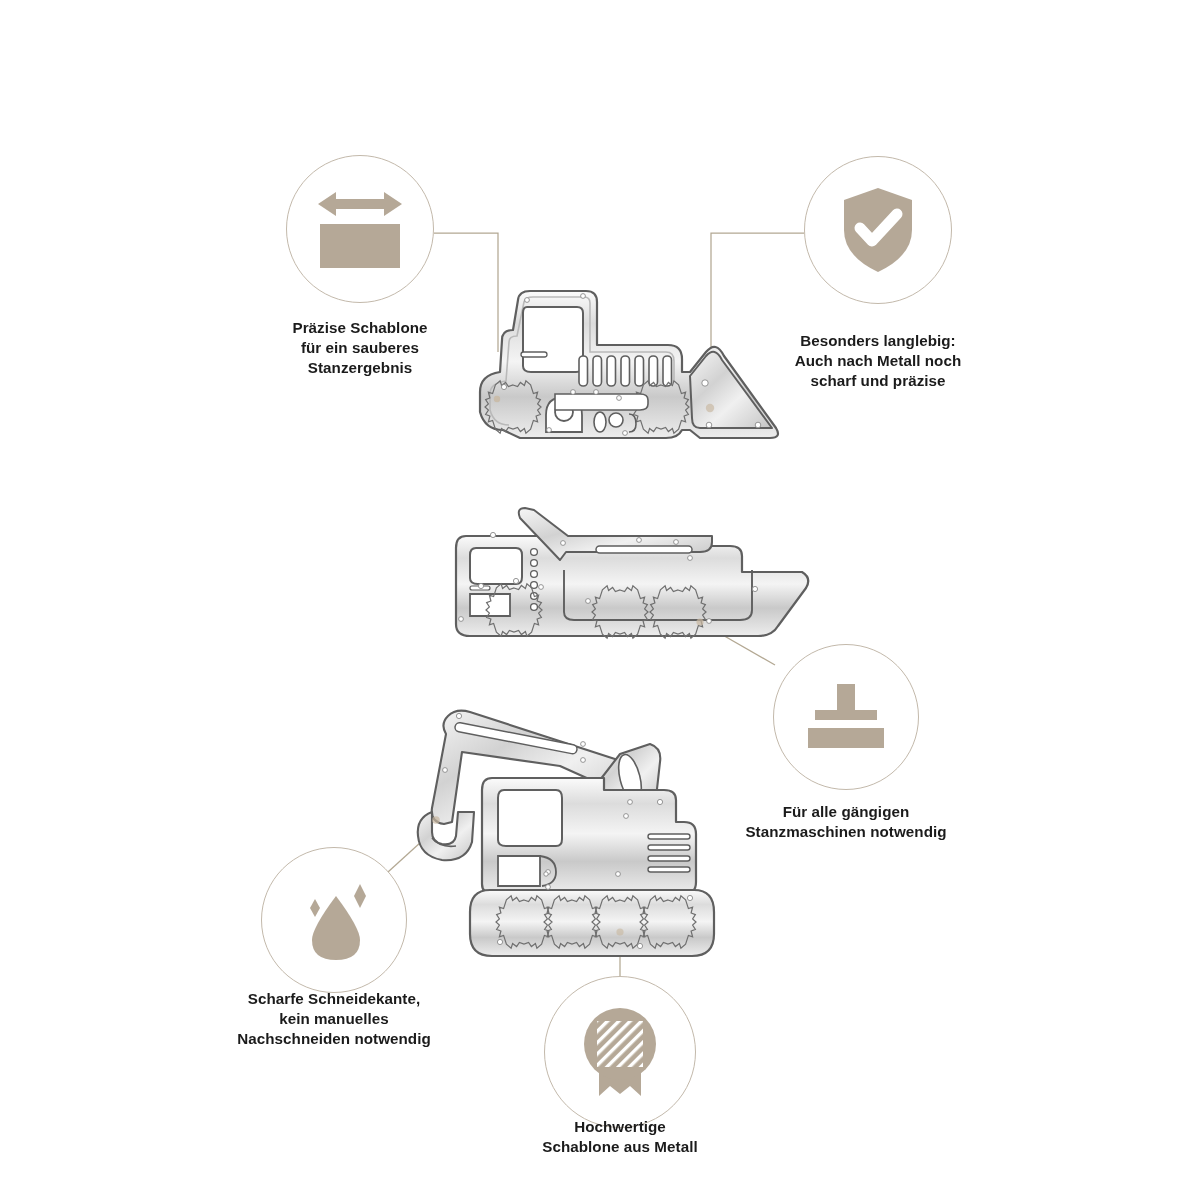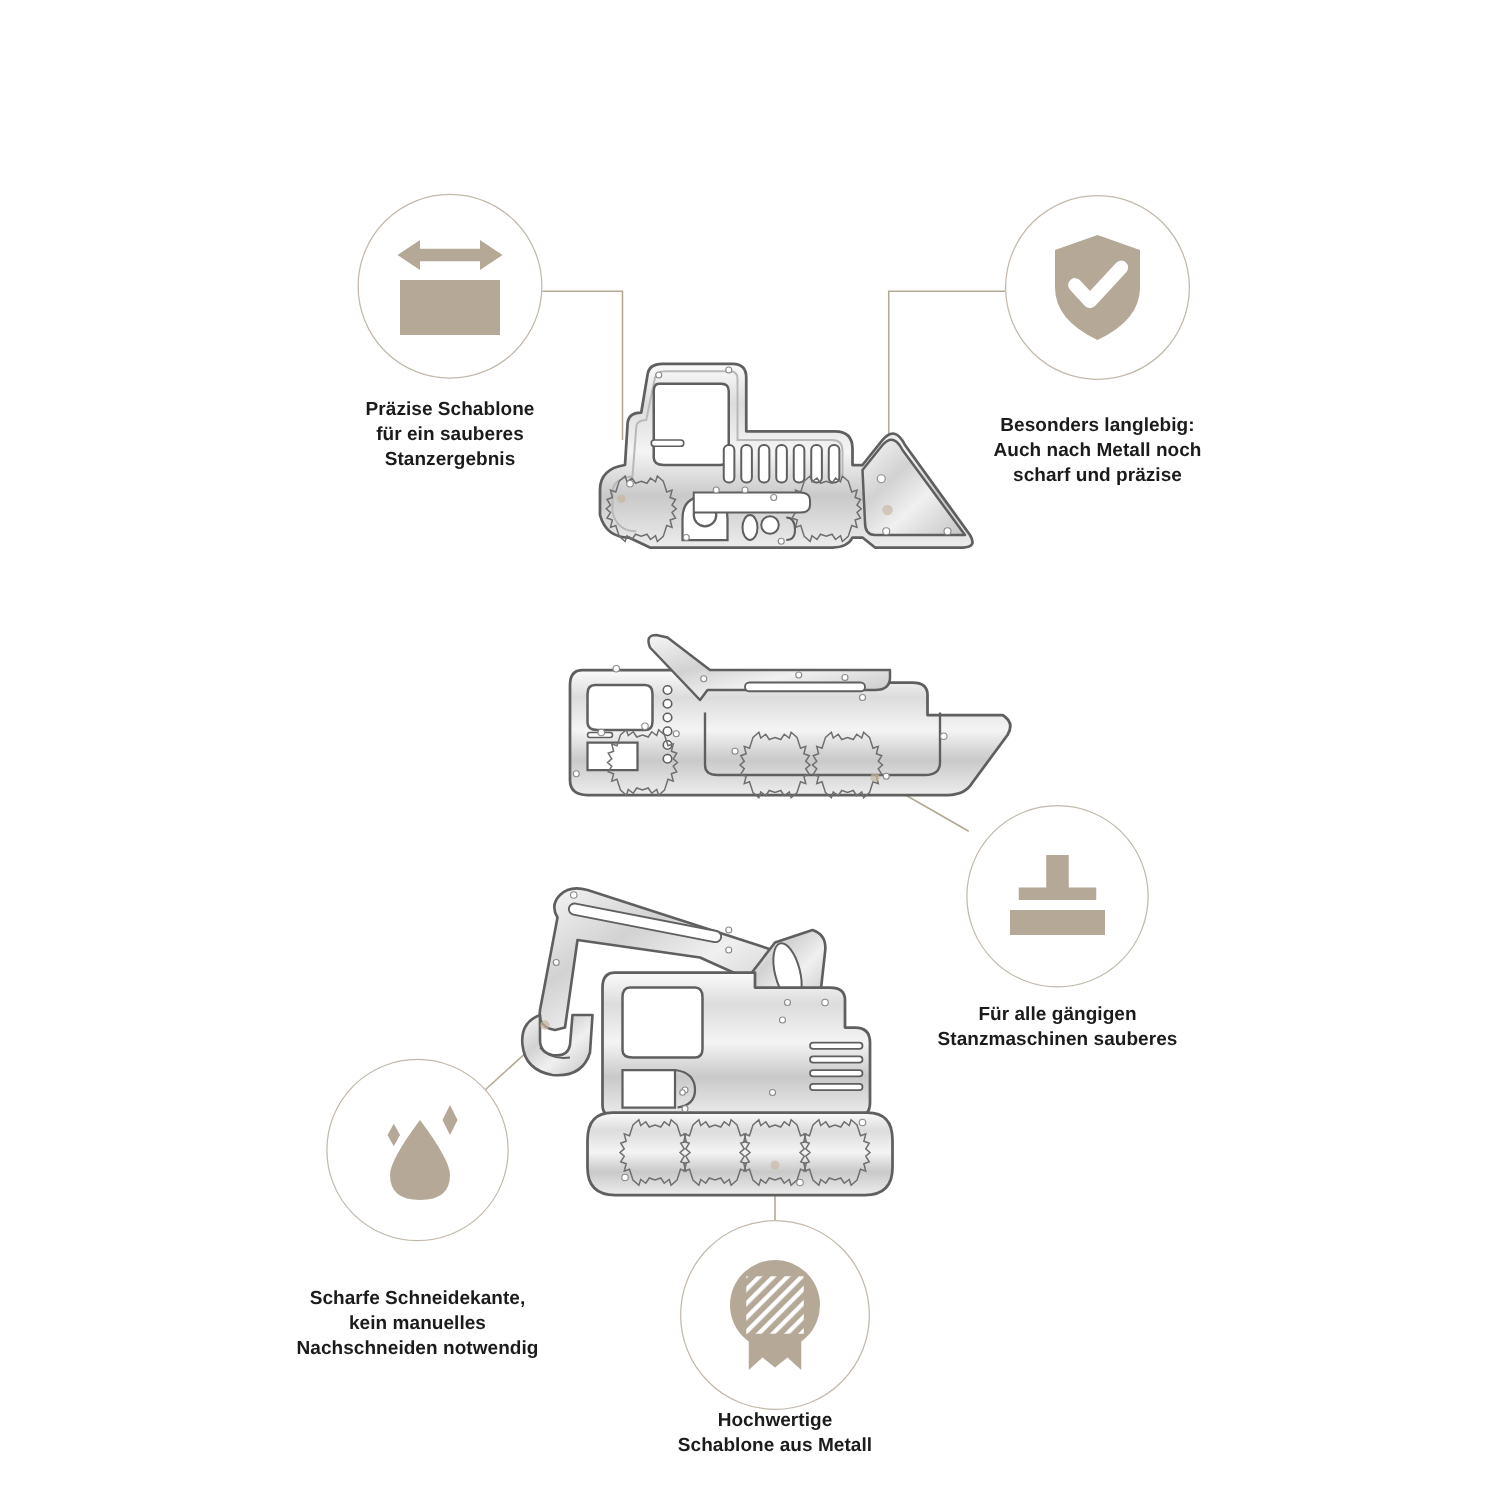--- a/index.html
+++ b/index.html
@@ -282,33 +282,33 @@
   <div class="badge" style="left:773px;top:644px;width:146px;height:230px;">
     <div class="circle" style="width:146px;height:146px;"></div>
     <div class="iconwrap" style="width:146px;height:146px;">
       <svg width="86" height="70" viewBox="0 0 86 70">
         <rect x="34" y="2" width="18" height="30" fill="#b5a897"></rect>
         <rect x="12" y="28" width="62" height="10" fill="#b5a897"></rect>
         <rect x="5" y="46" width="76" height="20" fill="#b5a897"></rect>
       </svg>
     </div>
     <div class="caption" style="top:158px;width:300px;">Für alle gängigen
-Stanzmaschinen sauberes</div>
+Stanzmaschinen notwendig</div>
   </div>
 
   <div class="badge" style="left:261px;top:847px;width:146px;height:250px;">
     <div class="circle" style="width:146px;height:146px;"></div>
     <div class="iconwrap" style="width:146px;height:146px;">
       <svg width="92" height="92" viewBox="0 0 92 92">
         <path d="M48,22 Q72,54 72,66 Q72,86 48,86 Q24,86 24,66 Q24,54 48,22 Z" fill="#b5a897"></path>
         <path d="M66,8 L72,20 L78,8 L72,-4 Z" transform="translate(0,14)" fill="#b5a897"></path>
         <path d="M22,34 L27,43 L32,34 L27,25 Z" fill="#b5a897"></path>
       </svg>
     </div>
-    <div class="caption" style="top:142px;width:310px;margin-top:40px;">Scharfe Schneidekante,
+    <div class="caption" style="top:142px;width:310px;">Scharfe Schneidekante,
 kein manuelles
 Nachschneiden notwendig</div>
   </div>
 
   <div class="badge" style="left:544px;top:976px;width:152px;height:230px;">
     <div class="circle" style="width:152px;height:152px;"></div>
     <div class="iconwrap" style="width:152px;height:152px;">
       <svg width="86" height="96" viewBox="0 0 86 96">
         <defs>
           <pattern id="hatch" width="8" height="8" patternUnits="userSpaceOnUse" patternTransform="rotate(45)">
@@ -320,17 +320,17 @@
             </clipPath>
         </defs>
         <path d="M22,62 L22,92 L33,82 L43,90 L43,62 Z" fill="#b5a897"></path>
         <path d="M64,62 L64,92 L53,82 L43,90 L43,62 Z" fill="#b5a897"></path>
         <circle cx="43" cy="40" r="36" fill="#b5a897"></circle>
         <g clip-path="url(#medalclip)">
           <rect x="20" y="17" width="46" height="46" fill="url(#hatch)"></rect>
         </g>
       </svg>
     </div>
-    <div class="caption" style="top:151px;width:280px;">Hochwertige
+    <div class="caption" style="top:141px;width:280px;">Hochwertige
 Schablone aus Metall</div>
   </div>
 
 </div>
 
 </body></html>

